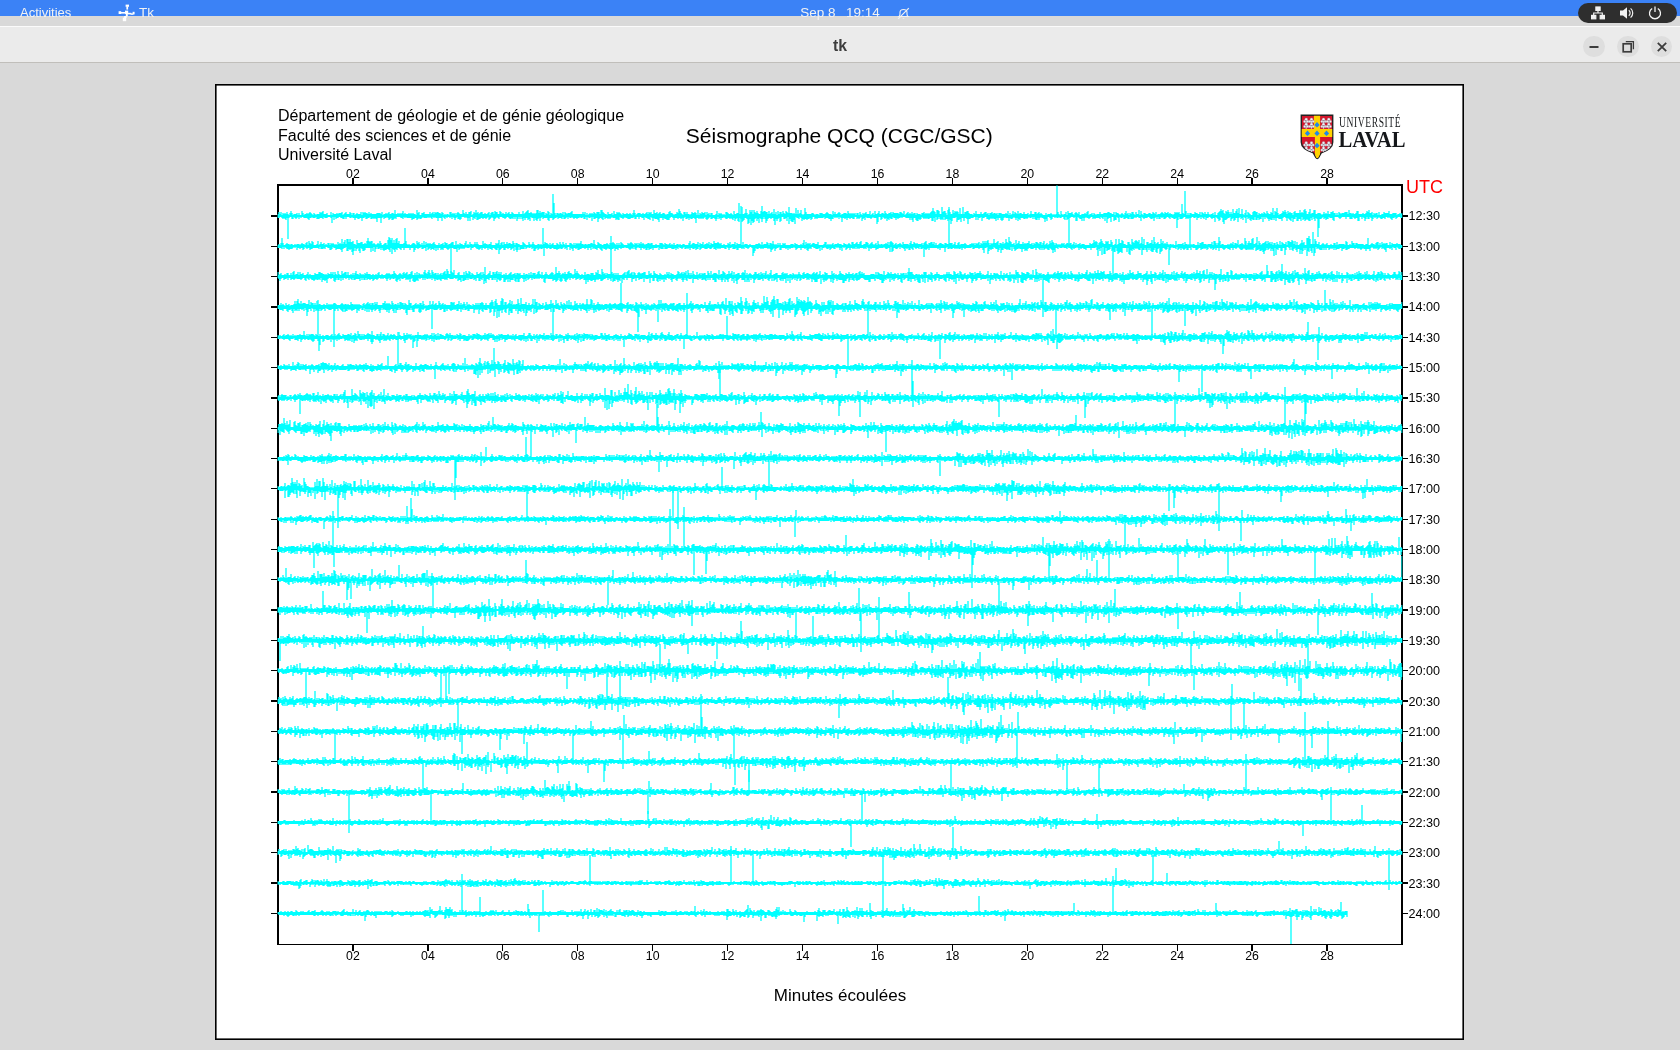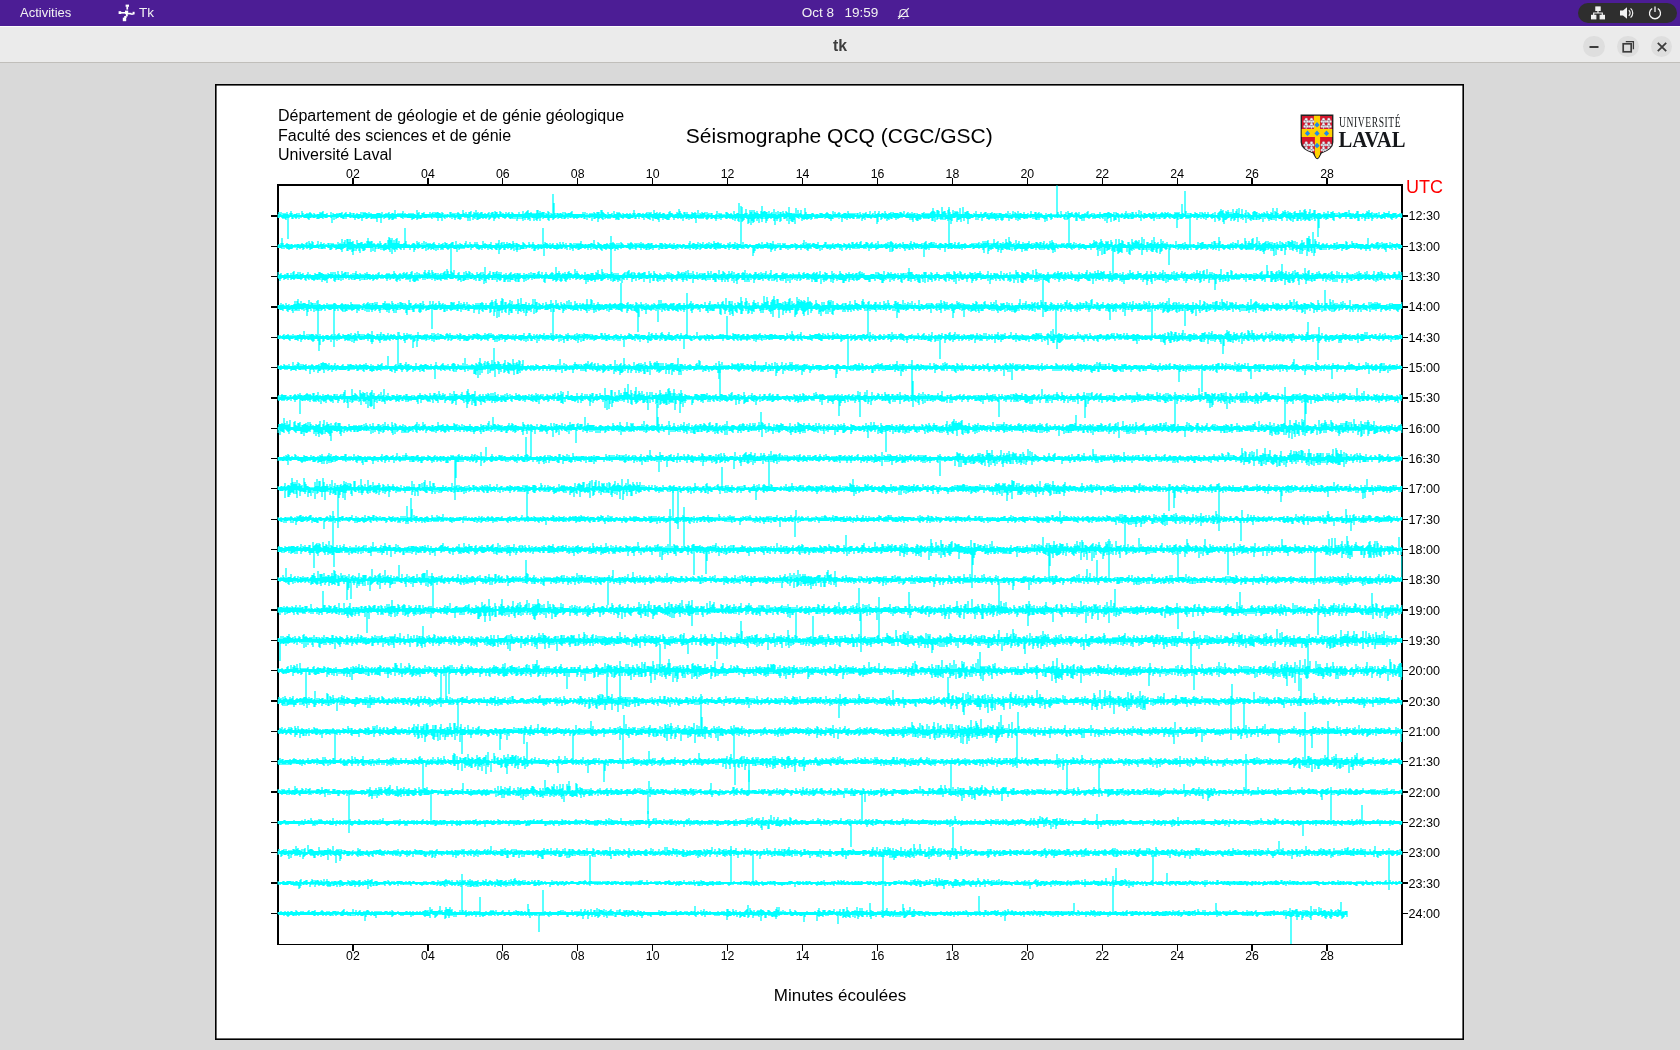--- a/index.html
+++ b/index.html
@@ -1,34 +1,34 @@
 <!DOCTYPE html>
 <html><head><meta charset="utf-8"><title>tk</title><style>
 html,body{margin:0;padding:0;width:1680px;height:1050px;background:#d9d9d9;overflow:hidden;font-family:"Liberation Sans",sans-serif}
 .abs{position:absolute}
 </style></head><body>
-<div class="abs" style="left:0;top:0;width:1680px;height:26px;background:#4c1d95">
+<div class="abs" style="left:0;top:0;width:1680px;height:16px;background:#3b82f6">
 <div class="abs" style="left:20px;top:0;height:26px;line-height:26px;color:#f2f2f2;font-size:13px">Activities</div>
 <svg class="abs" style="left:116px;top:3px" width="20" height="20" viewBox="0 0 20 20">
 <g fill="#fff">
 <rect x="9.6" y="1.6" width="3.4" height="2.2"></rect>
         <rect x="10.4" y="3.4" width="1.7" height="3.2"></rect>
 <rect x="2.6" y="8.2" width="2.6" height="2.8"></rect>
         <rect x="4.8" y="9" width="4.4" height="1.6"></rect>
 <rect x="9" y="7.6" width="3.2" height="3.4"></rect>
 <rect x="12" y="9.8" width="3.4" height="1.6"></rect>
         <rect x="14.6" y="10.4" width="2.8" height="1.4"></rect>
         <rect x="16.6" y="8.8" width="2" height="2.6"></rect>
 <rect x="9.8" y="10.8" width="2" height="2.6"></rect>
         <rect x="8.2" y="13" width="2.4" height="2"></rect>
 <rect x="6.8" y="14.6" width="3.4" height="3.6"></rect>
 </g>
     </svg>
 <div class="abs" style="left:139px;top:0;height:26px;line-height:26px;color:#f2f2f2;font-size:13.5px">Tk</div>
-<div class="abs" style="left:0;top:0;width:1680px;height:26px;line-height:26px;color:#f2f2f2;font-size:13.5px;text-align:center">Oct 8  19:59</div>
+<div class="abs" style="left:0;top:0;width:1680px;height:26px;line-height:26px;color:#f2f2f2;font-size:13.5px;text-align:center">Sep 8  19:14</div>
 <svg class="abs" style="left:896px;top:6px" width="15" height="15" viewBox="0 0 15 15" fill="none" stroke="#f2f2f2">
 <path d="M3 10.5 q1 -0.8 1 -2.6 v-1.4 q0 -3 3.5 -3 q3.5 0 3.5 3 v1.4 q0 1.8 1 2.6 Z" stroke-width="1.1"></path>
 <path d="M6.3 12.2 a1.3 1.3 0 0 0 2.4 0 Z" fill="#f2f2f2" stroke="none"></path>
 <path d="M2.2 12.8 L12.8 2.2" stroke-width="1.2"></path>
 </svg>
 <div class="abs" style="left:1577.5px;top:2.8px;width:99px;height:20.5px;border-radius:10.5px;background:#2e2e2e"></div>
 <svg class="abs" style="left:1590px;top:5px" width="16" height="16" viewBox="0 0 16 16">
 <g fill="none" stroke="#f2f2f2" stroke-width="1.2">
 <rect x="5.9" y="2" width="4.2" height="3.4" fill="#f2f2f2"></rect>
 <rect x="1.6" y="10.4" width="4.2" height="3.4" fill="#f2f2f2"></rect>

